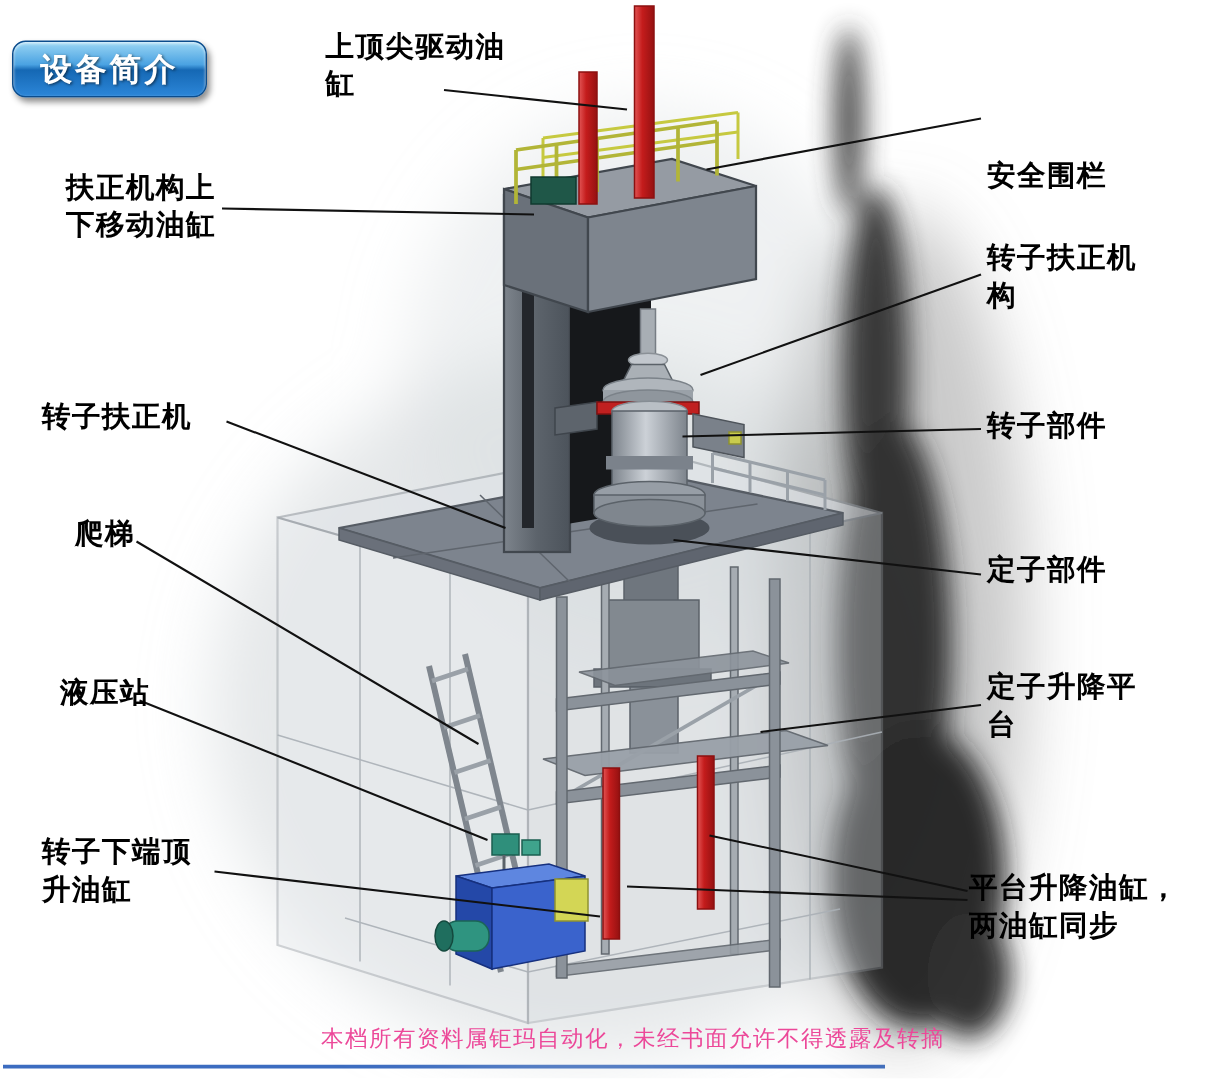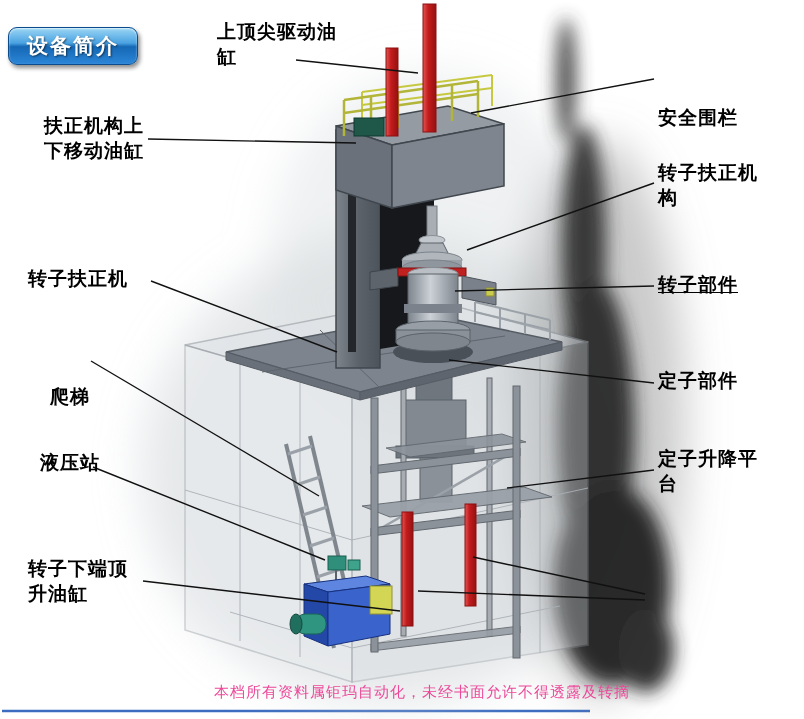--- a/index.html
+++ b/index.html
@@ -240,24 +240,26 @@
   </div>
 
   <div class="label" style="left:196px;top:19px;margin-left:21px;">上顶尖驱动油
 缸</div>
   <div class="label" style="left:658px;top:62px;margin-top:43px;">安全围栏</div>
   <div class="label" style="left:24px;top:113px;margin-left:20px;">扶正机构上
 下移动油缸</div>
   <div class="label" style="left:658px;top:160px;">转子扶正机
 构</div>
   <div class="label" style="left:28px;top:266px;">转子扶正机</div>
-  <div class="label" style="left:658px;top:272px;text-decoration:underline;">转子部件</div>
-  <div class="label" style="left:50px;top:344px;margin-top:40px;">爬梯</div>
+  <div class="label" style="left:658px;top:272px;">转子部件</div>
+  <div class="label" style="left:50px;top:344px;">爬梯</div>
   <div class="label" style="left:658px;top:368px;">定子部件</div>
   <div class="label" style="left:40px;top:450px;">液压站</div>
   <div class="label" style="left:658px;top:446px;">定子升降平
 台</div>
   <div class="label" style="left:28px;top:556px;">转子下端顶
 升油缸</div>
+  <div class="label" style="left:646px;top:580px;">平台升降油缸，
+两油缸同步</div>
 
   <div class="footer">本档所有资料属钜玛自动化，未经书面允许不得透露及转摘</div>
 
 </div>
 
 </body></html>

